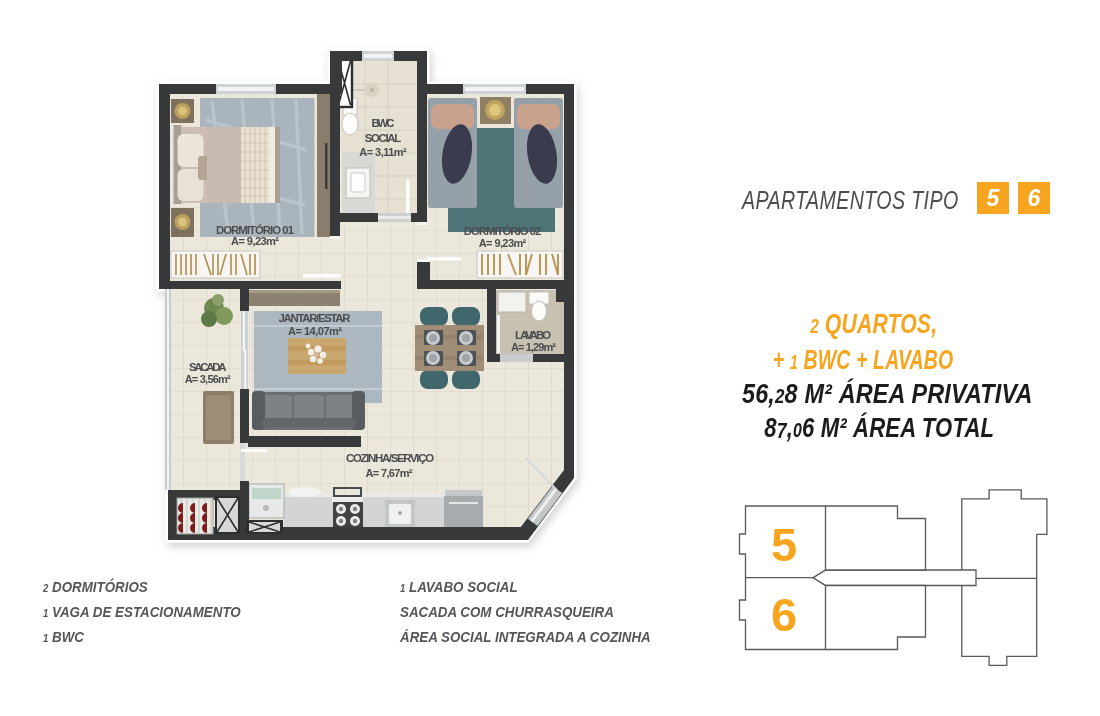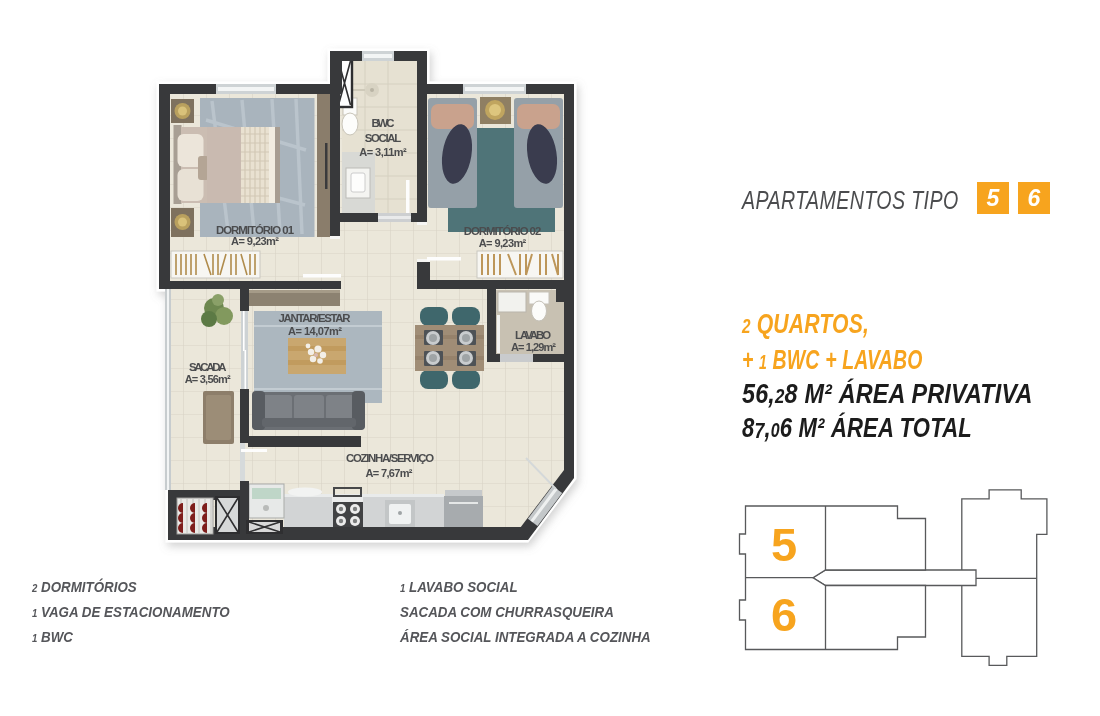--- a/index.html
+++ b/index.html
@@ -3,21 +3,21 @@
 <meta charset="utf-8">
 <style>
   html,body{margin:0;padding:0;background:#fff;}
   body{width:1100px;height:716px;position:relative;overflow:hidden;
        font-family:"Liberation Sans",sans-serif;}
   .abs{position:absolute;}
   .sq{position:absolute;width:32px;height:32.5px;background:#F7A41E;color:#fff;
       font-weight:bold;font-style:italic;text-align:center;line-height:32.5px;font-size:23px;}
   #apt{left:742px;top:185px;font-size:26px;font-style:italic;color:#4B4C4E;
        transform:scaleX(0.755);transform-origin:left top;white-space:nowrap;letter-spacing:0.5px;}
-  #specs{left:742px;top:306px;font-size:27px;font-weight:bold;font-style:italic;white-space:nowrap;}
+  #specs{left:742px;top:306px;font-size:27px;font-weight:bold;font-style:italic;white-space:nowrap;text-align:center;}
   #specs div{height:36px;line-height:36px;transform-origin:left top;letter-spacing:0.2px;}
   #specs .x1{transform:scaleX(0.785);} #specs .x2{transform:scaleX(0.722);}
   #specs .x3{transform:scaleX(0.866);margin-top:-2px;} #specs .x4{transform:scaleX(0.818);margin-top:-2px;}
   .or{color:#F7A41E;}
   .bk{color:#1c1c1c;}
   .sd{font-size:0.72em;}
   .sv{font-size:0.8em;position:relative;top:0.06em;}
   .list{font-size:15px;font-weight:bold;font-style:italic;color:#55565A;white-space:nowrap;}
   .list div{height:25.2px;line-height:25.2px;transform:scaleX(0.89);transform-origin:left top;}
 </style>
@@ -28,21 +28,21 @@
 <div class="sq" style="left:977px;top:181.5px;">5</div>
 <div class="sq" style="left:1018px;top:181.5px;">6</div>
 
 <div id="specs" class="abs">
   <div class="or x1"><span class="sd">2</span> QUARTOS,</div>
   <div class="or x2">+ <span class="sd">1</span> BWC + LAVABO</div>
   <div class="bk x3">56,<span class="sd">2</span>8 M² ÁREA PRIVATIVA</div>
   <div class="bk x4">8<span class="sv">7</span>,<span class="sd">0</span>6 M² ÁREA TOTAL</div>
 </div>
 
-<div class="list abs" style="left:32px;top:574px;">
+<div class="list abs" style="left:43px;top:574px;">
   <div><span class="sd">2</span> DORMITÓRIOS</div>
   <div><span class="sd">1</span> VAGA DE ESTACIONAMENTO</div>
   <div><span class="sd">1</span> BWC</div>
 </div>
 <div class="list abs" style="left:400px;top:574px;">
   <div><span class="sd">1</span> LAVABO SOCIAL</div>
   <div>SACADA COM CHURRASQUEIRA</div>
   <div>ÁREA SOCIAL INTEGRADA A COZINHA</div>
 </div>
 

